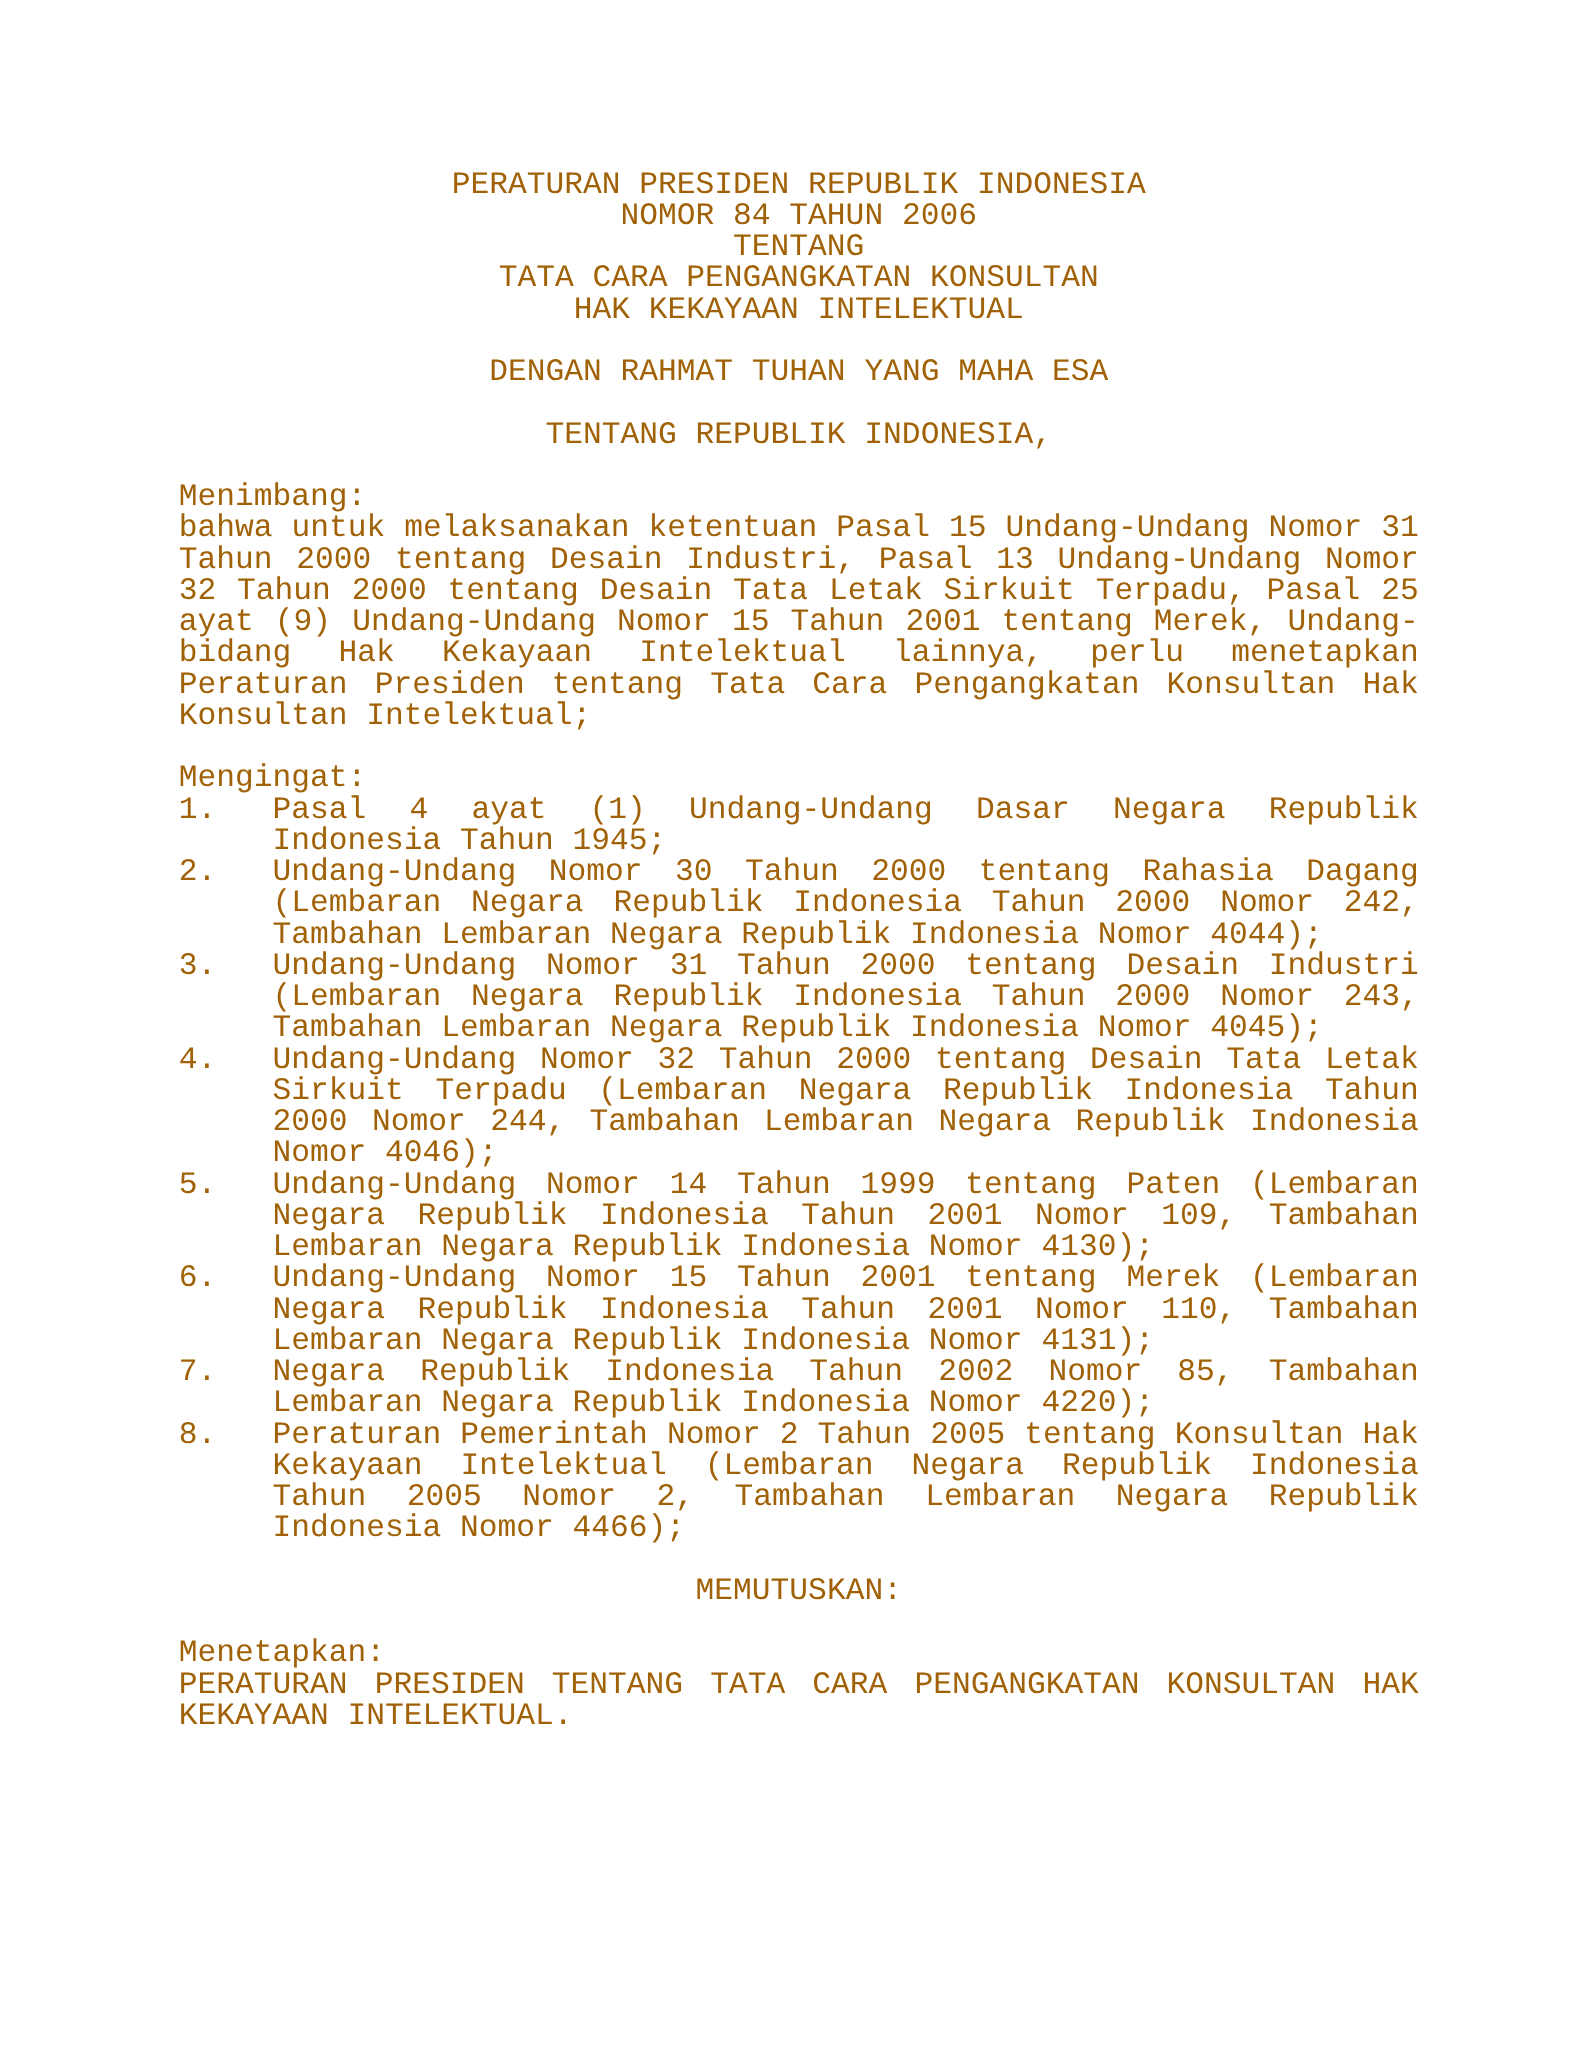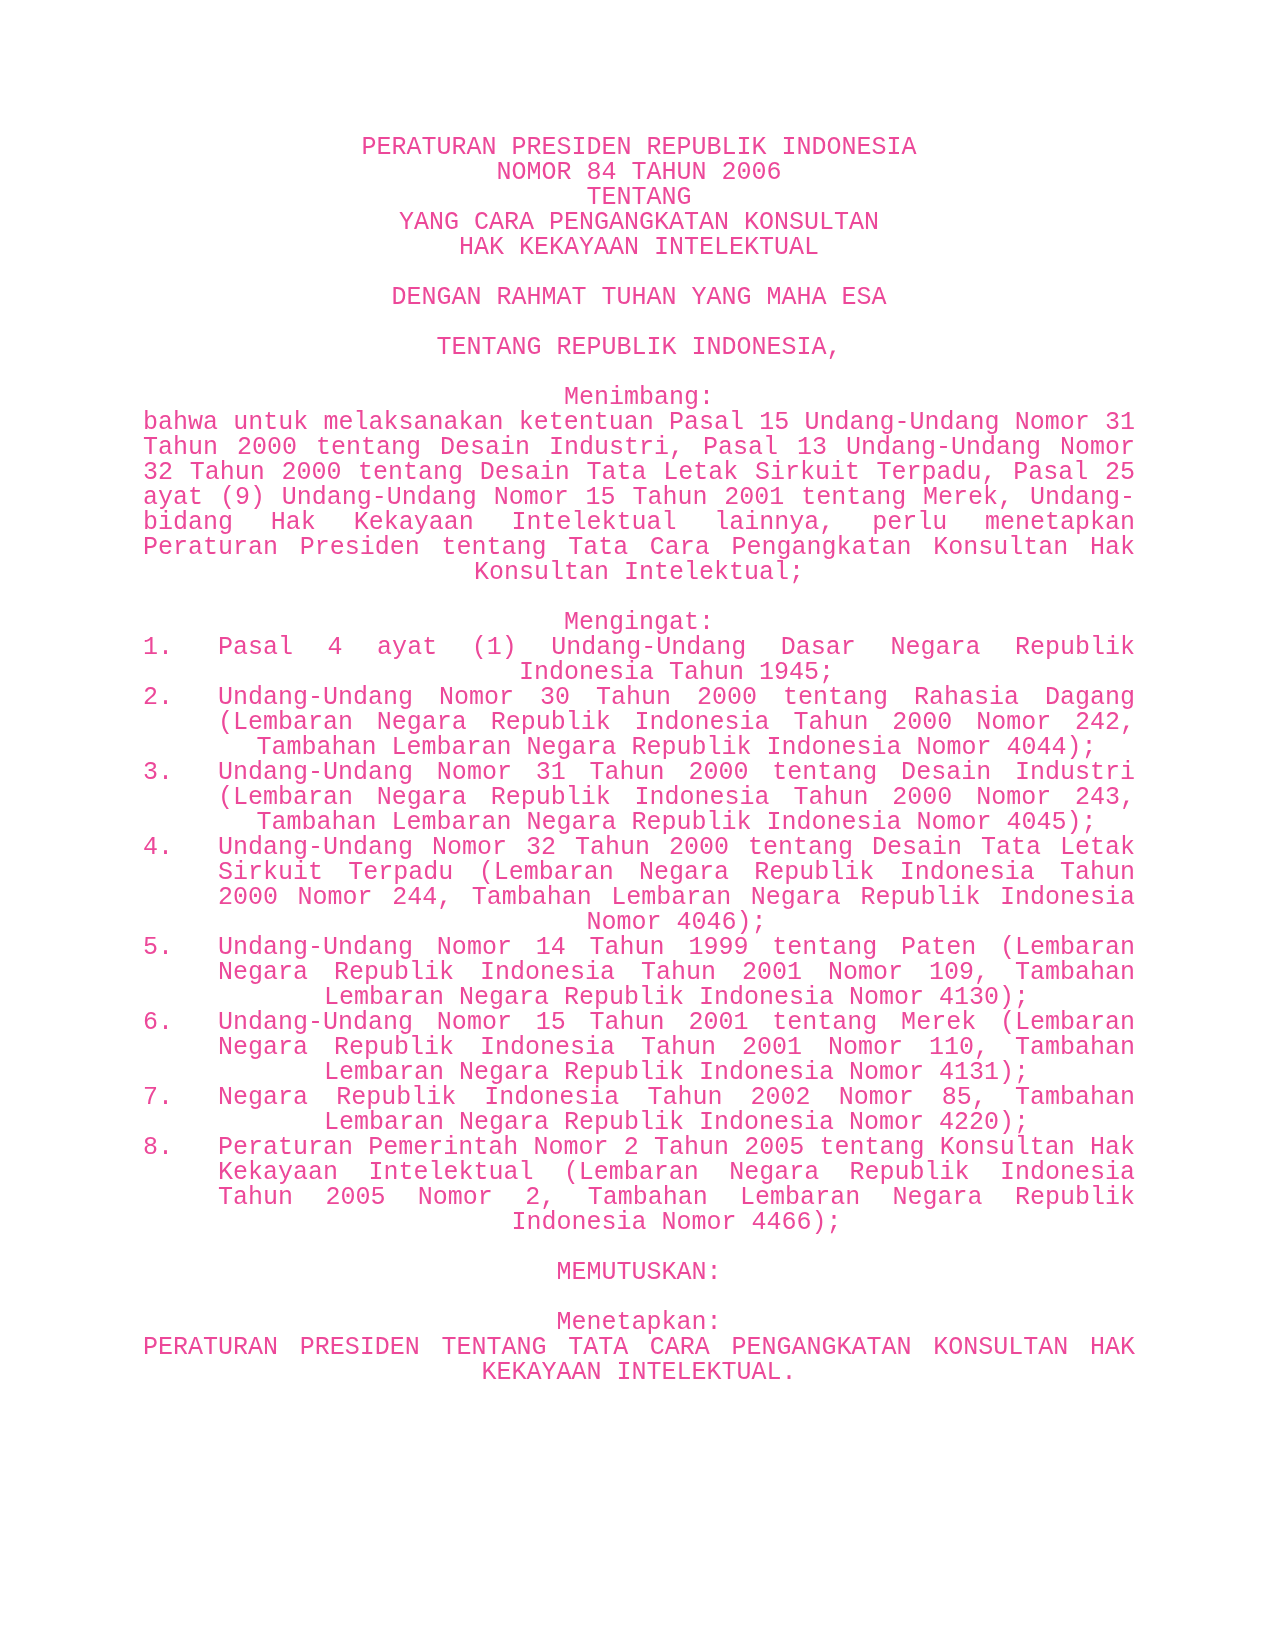--- a/index.html
+++ b/index.html
@@ -15,25 +15,25 @@
     overflow: hidden;
   }
   .doc {
     position: absolute;
     left: 143px;
     top: 135px;
     width: 992px;
     font-family: "Liberation Mono", "DejaVu Sans Mono", monospace;
     font-size: 25px;
     line-height: 25px;
-    color: #ec4899;
+    color: #a16207;
   }
   .ln {
     white-space: nowrap;
-    text-align: center;
+    text-align: left;
   }
   .center { text-align: center; }
   .just {
     white-space: normal;
     text-align: justify;
     text-align-last: justify;
   }
   .blank { height: 25px; }
   .item {
     position: relative;
@@ -47,21 +47,21 @@
 </style>
 </head>
 <body>
 
 <div class="page">
   <div class="doc">
 
     <div class="ln center">PERATURAN PRESIDEN REPUBLIK INDONESIA</div>
     <div class="ln center">NOMOR 84 TAHUN 2006</div>
     <div class="ln center">TENTANG</div>
-    <div class="ln center">YANG CARA PENGANGKATAN KONSULTAN</div>
+    <div class="ln center">TATA CARA PENGANGKATAN KONSULTAN</div>
     <div class="ln center">HAK KEKAYAAN INTELEKTUAL</div>
     <div class="blank"></div>
     <div class="ln center">DENGAN RAHMAT TUHAN YANG MAHA ESA</div>
     <div class="blank"></div>
     <div class="ln center">TENTANG REPUBLIK INDONESIA,</div>
     <div class="blank"></div>
 
     <div class="ln">Menimbang:</div>
     <div class="ln just">bahwa untuk melaksanakan ketentuan Pasal 15 Undang-Undang Nomor 31</div>
     <div class="ln just">Tahun 2000 tentang Desain Industri, Pasal 13 Undang-Undang Nomor</div>

